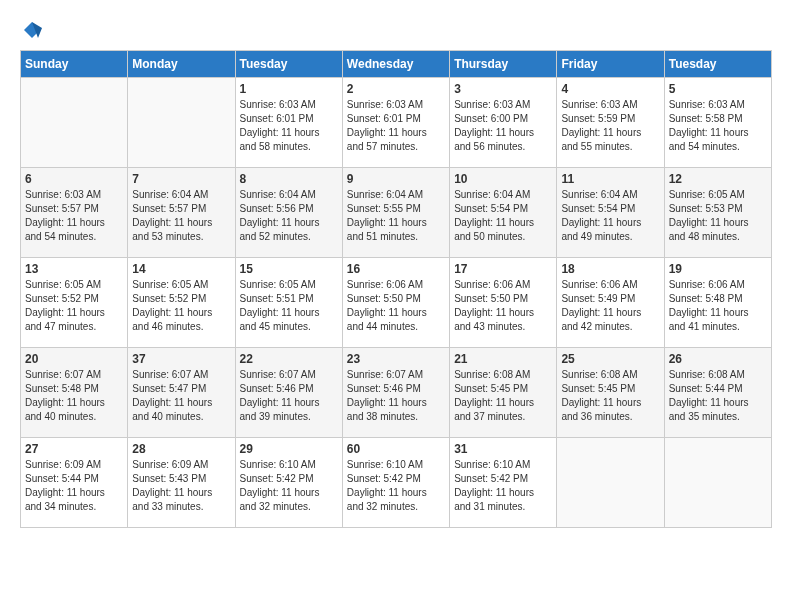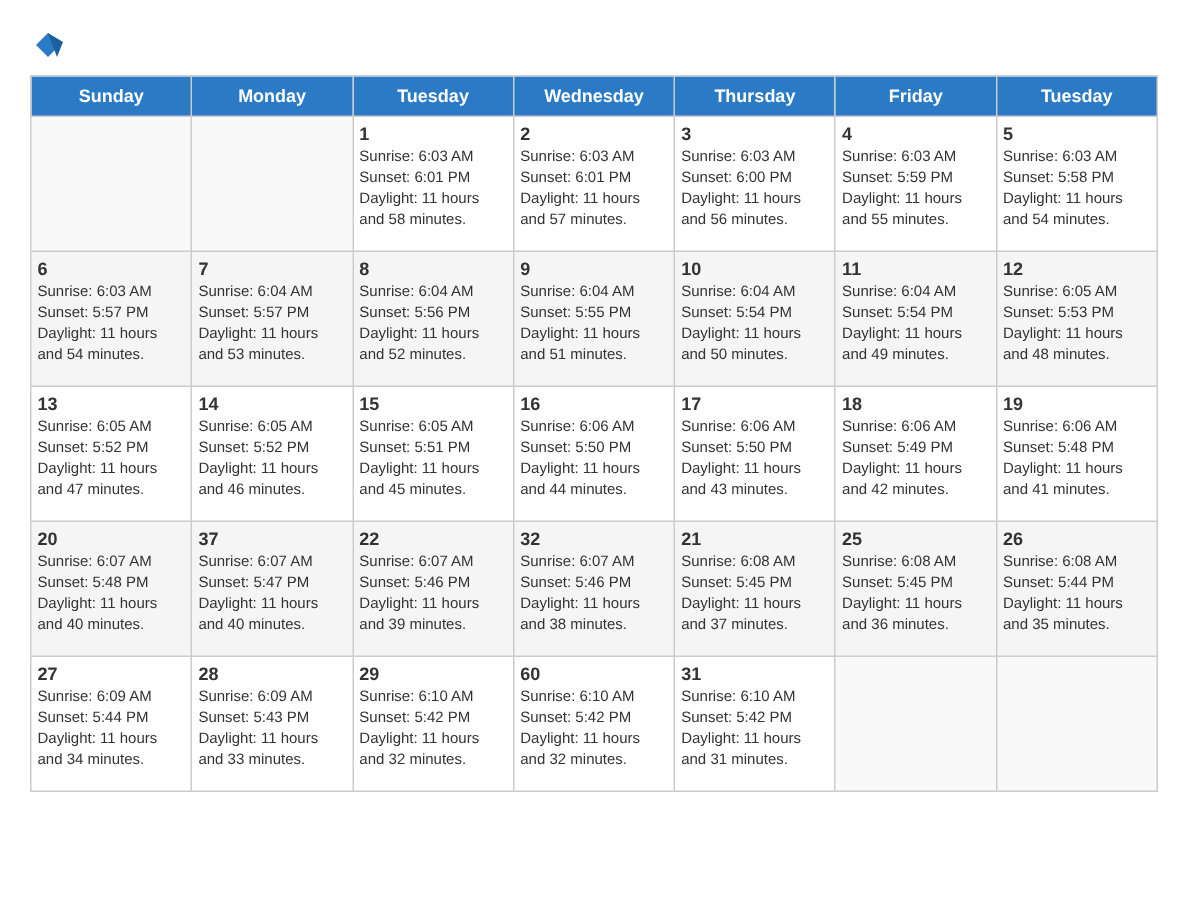--- a/index.html
+++ b/index.html
@@ -56,21 +56,21 @@
       width: 100%;
       border-collapse: collapse;
       table-layout: fixed;
     }
     th {
       background-color: #2a7ac5;
       color: white;
       padding: 6px 4px;
       font-size: 12px;
       font-weight: bold;
-      text-align: center;
+      text-align: left;
       border: 1px solid #ccc;
     }
     td {
       border: 1px solid #ccc;
       vertical-align: top;
       padding: 4px;
       height: 90px;
       background: #fff;
     }
     td.empty {
@@ -306,21 +306,21 @@
         </td>
         <td>
           <div class="day-num">22</div>
 <div class="day-info">
   Sunrise: 6:07 AM<br>
   Sunset: 5:46 PM<br>
   Daylight: 11 hours and 39 minutes.
 </div>
         </td>
         <td>
-          <div class="day-num">32</div>
+          <div class="day-num">23</div>
 <div class="day-info">
   Sunrise: 6:07 AM<br>
   Sunset: 5:46 PM<br>
   Daylight: 11 hours and 38 minutes.
 </div>
         </td>
         <td>
           <div class="day-num">21</div>
 <div class="day-info">
   Sunrise: 6:08 AM<br>

